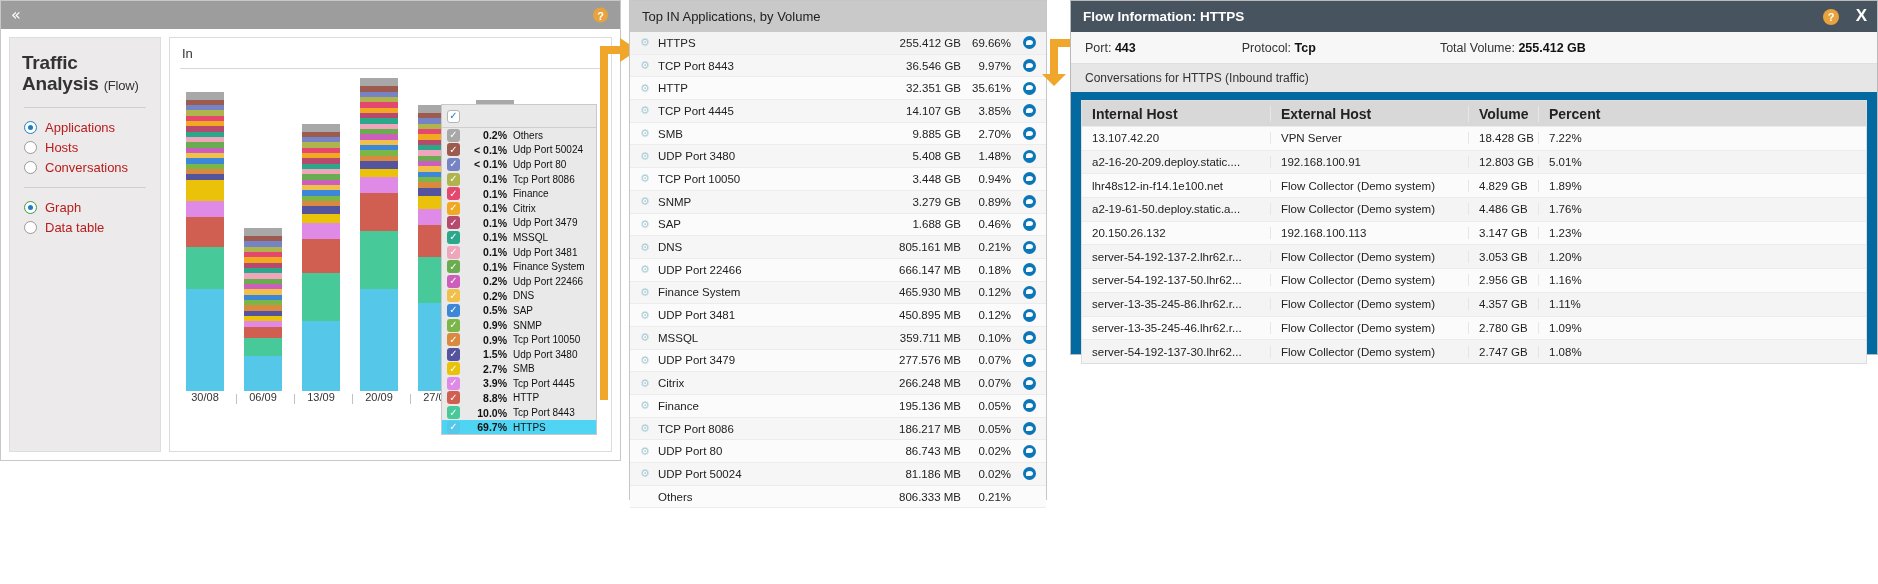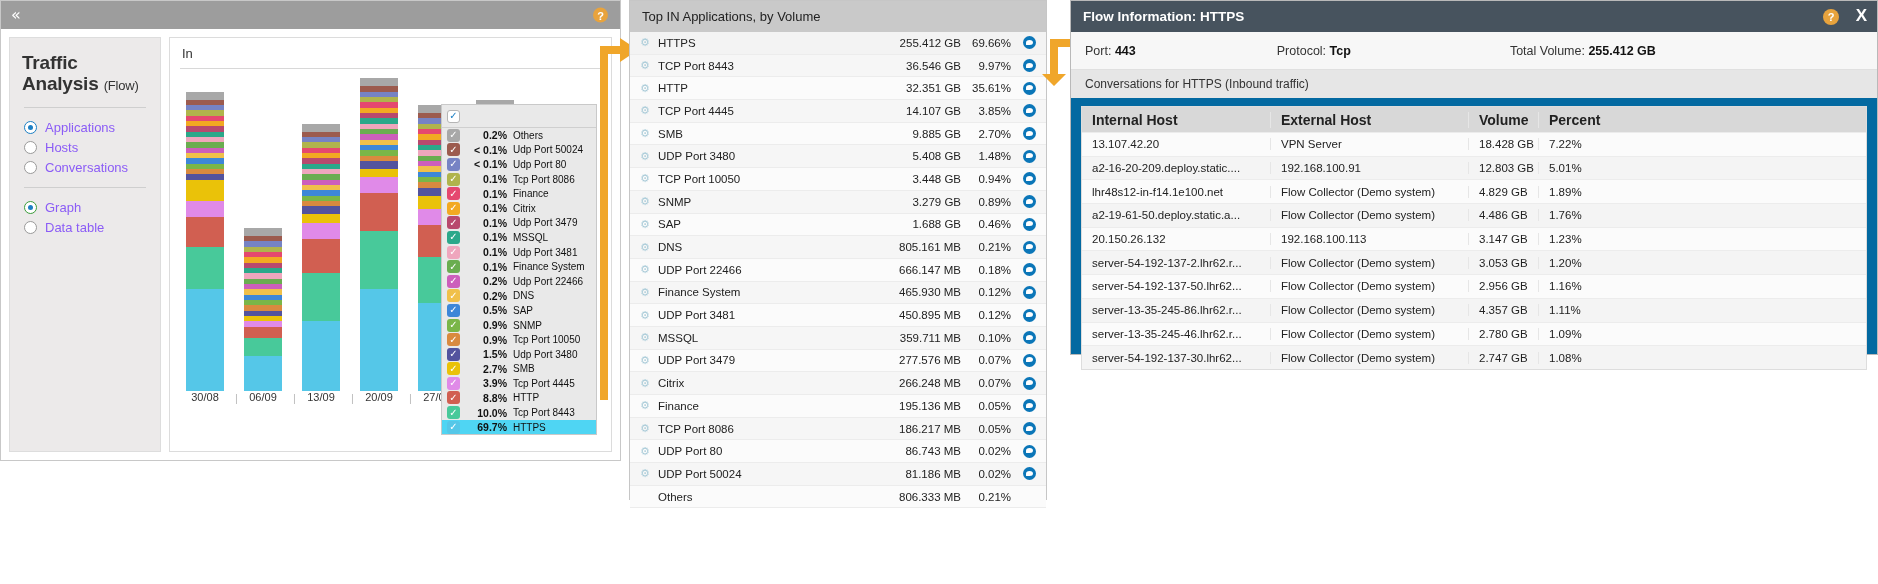--- a/index.html
+++ b/index.html
@@ -59,21 +59,21 @@
     box-sizing:border-box;margin-right:8px;
     position:relative;flex:none;
   }
   .radio.on{border-color:#1b7fc4;}
   .radio.on::after{
     content:"";position:absolute;left:3px;top:3px;
     width:5px;height:5px;border-radius:50%;background:#1b7fc4;
   }
   .radio.on.green{border-color:#3a9c3a;}
   .radio.on.green::after{background:#1b7fc4;}
-  .radio-label{font-size:13px;color:#8b5cf6;}
+  .radio-label{font-size:13px;color:#b91c1c;}
 
   
   #chart-area{
     position:absolute;left:168px;top:8px;right:8px;bottom:8px;
     background:#ffffff;border:1px solid #dcdcdc;box-sizing:border-box;
   }
   #chart-caption{
     position:absolute;left:12px;top:8px;font-size:13px;color:#333;
   }
   #chart-caption-rule{
@@ -185,22 +185,22 @@
   #right-help{
     position:absolute;right:38px;top:8px;width:16px;height:16px;
     border-radius:50%;background:#e8a33d;color:#fff;font-size:11px;
     font-weight:bold;display:flex;align-items:center;justify-content:center;cursor:pointer;
   }
   #right-close{
     position:absolute;right:10px;top:5px;color:#fff;
     font-size:17px;font-weight:bold;cursor:pointer;line-height:20px;
   }
   #right-summary{
-    height:37px;display:flex;align-items:center;background:#f7f7f7;
-    font-size:12.5px;color:#333;gap:35px;
+    height:31px;display:flex;align-items:center;background:#f7f7f7;
+    font-size:12.5px;color:#333;
   }
   #right-summary .item{margin-right:0;}
   #right-summary b{color:#111;}
   #conv-title{
     height:28px;background:#e6e6e6;display:flex;align-items:center;
     padding-left:14px;font-size:12px;color:#333;
     border-top:1px solid #e0e0e0;
   }
   #conv-table{margin:8px 10px 0 10px;border:1px solid #ddd;}
   .conv-head{

